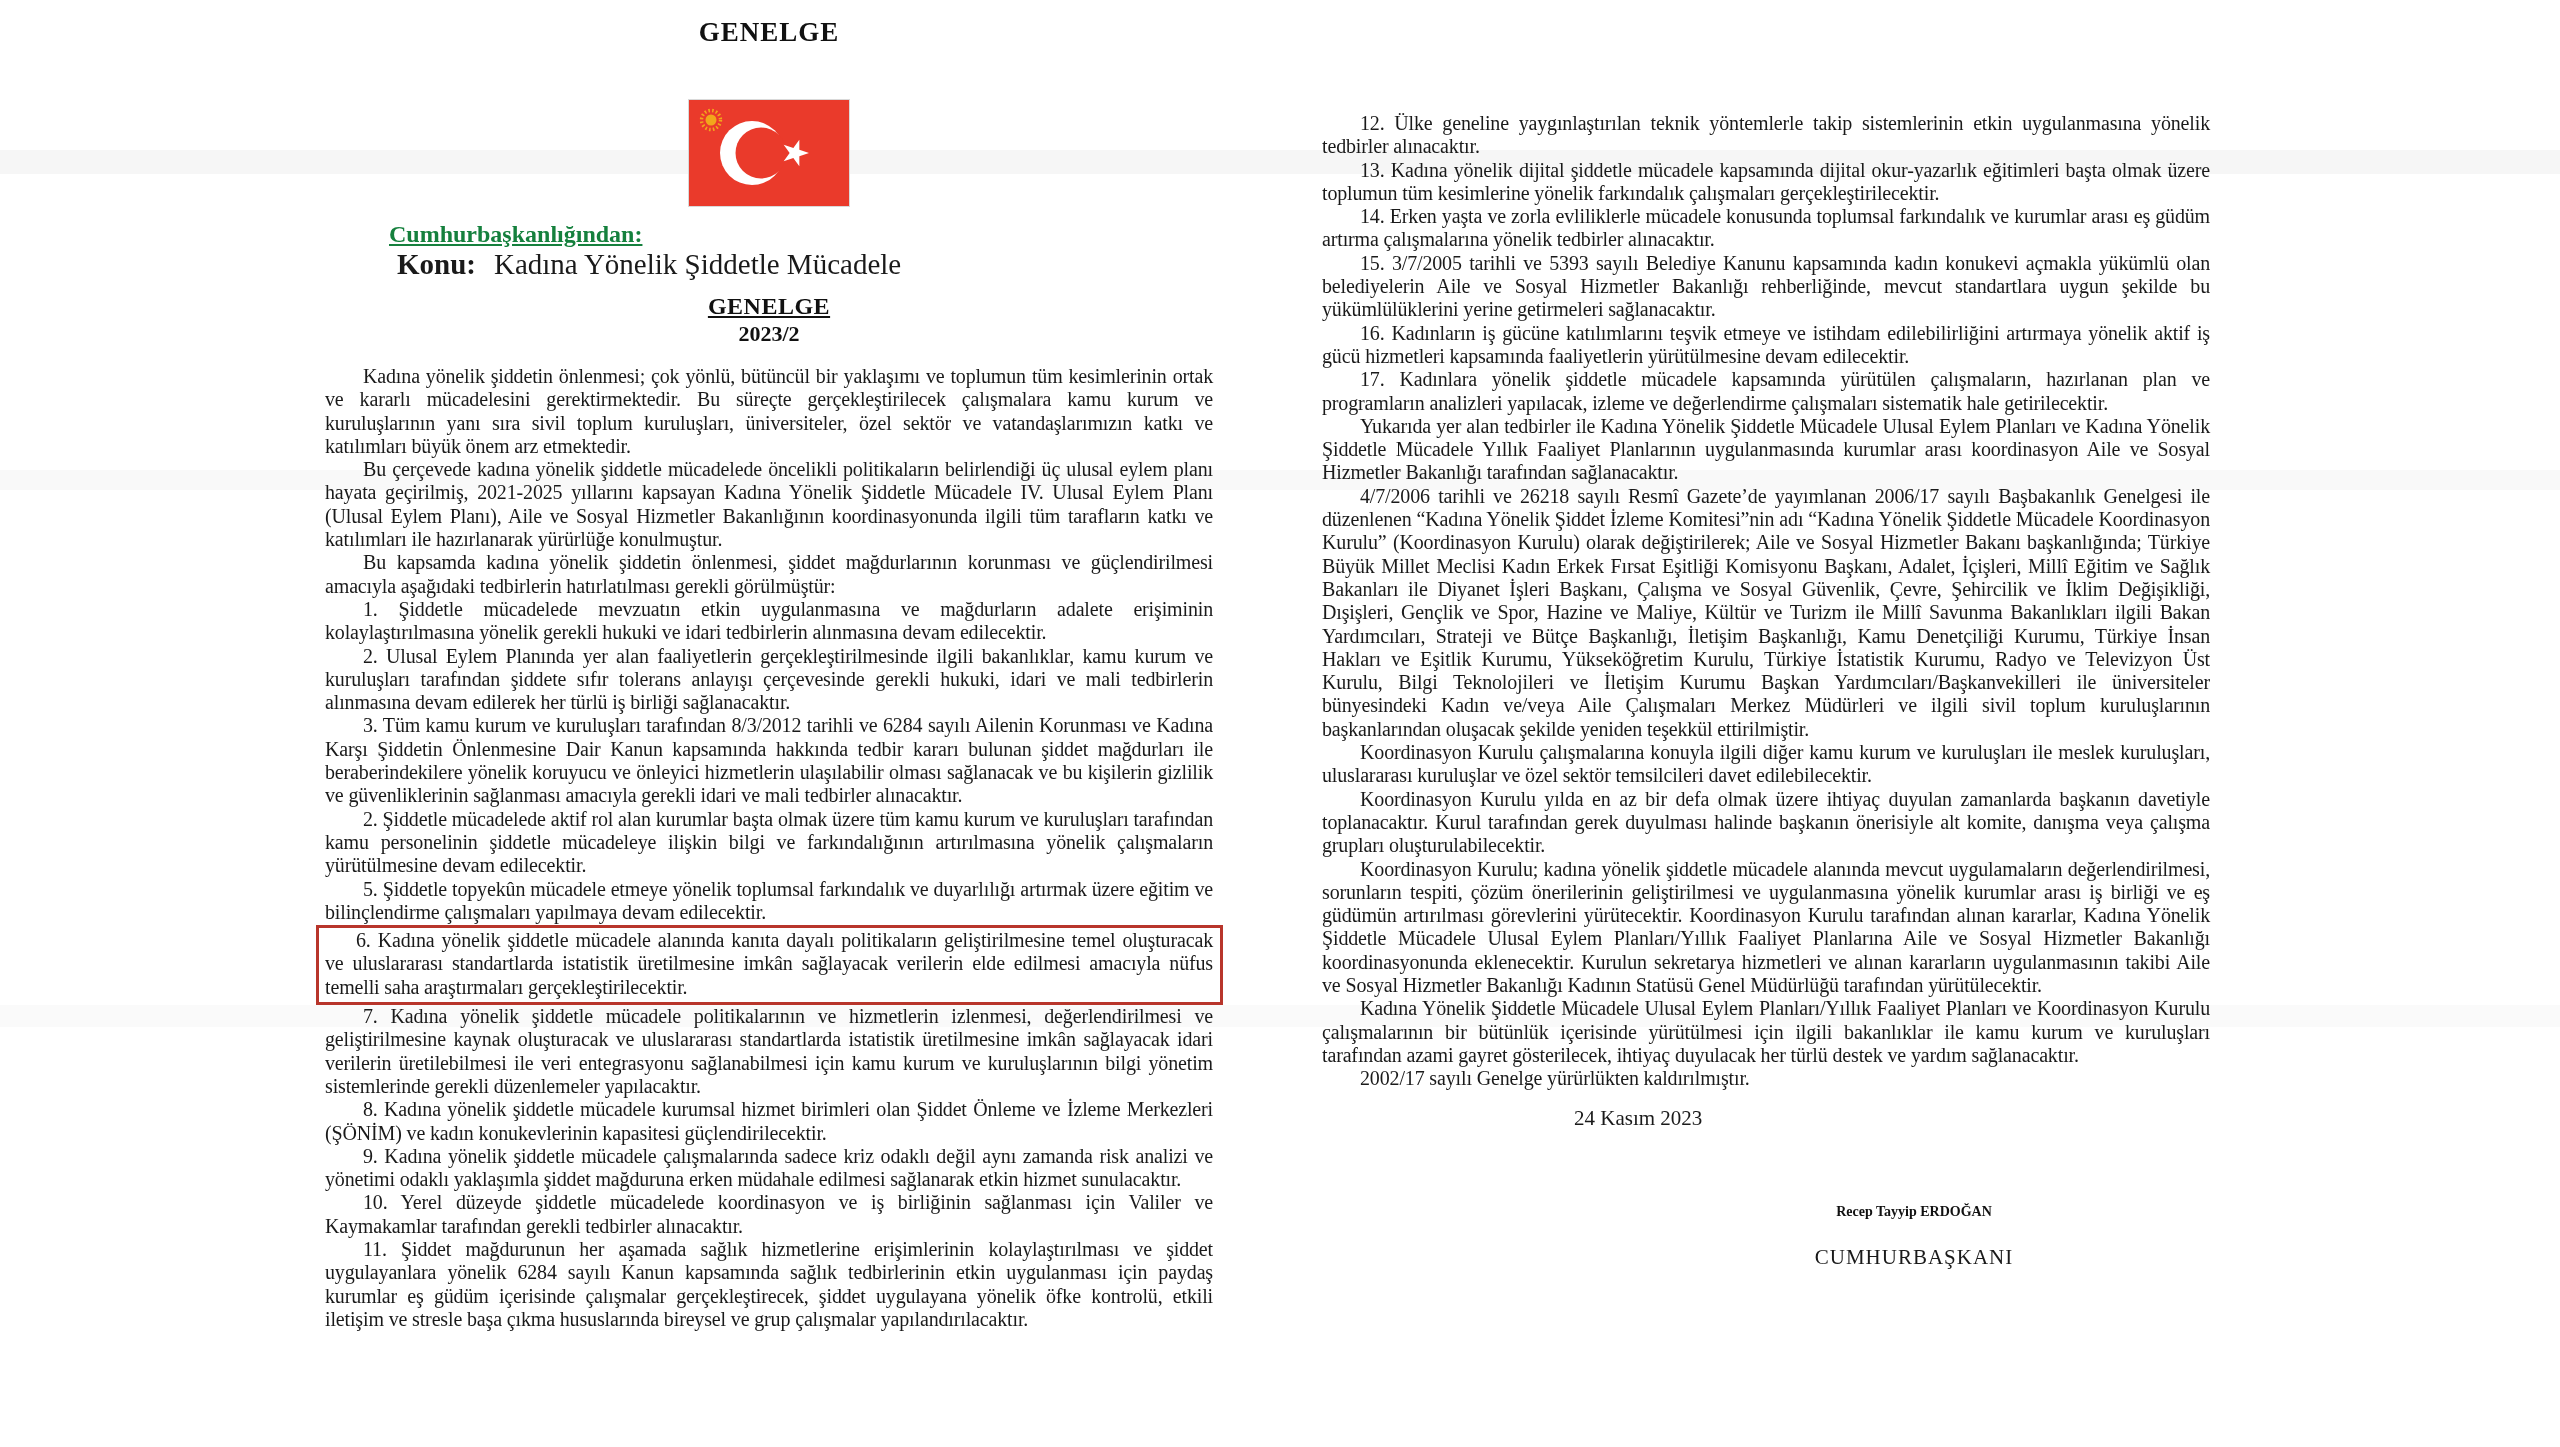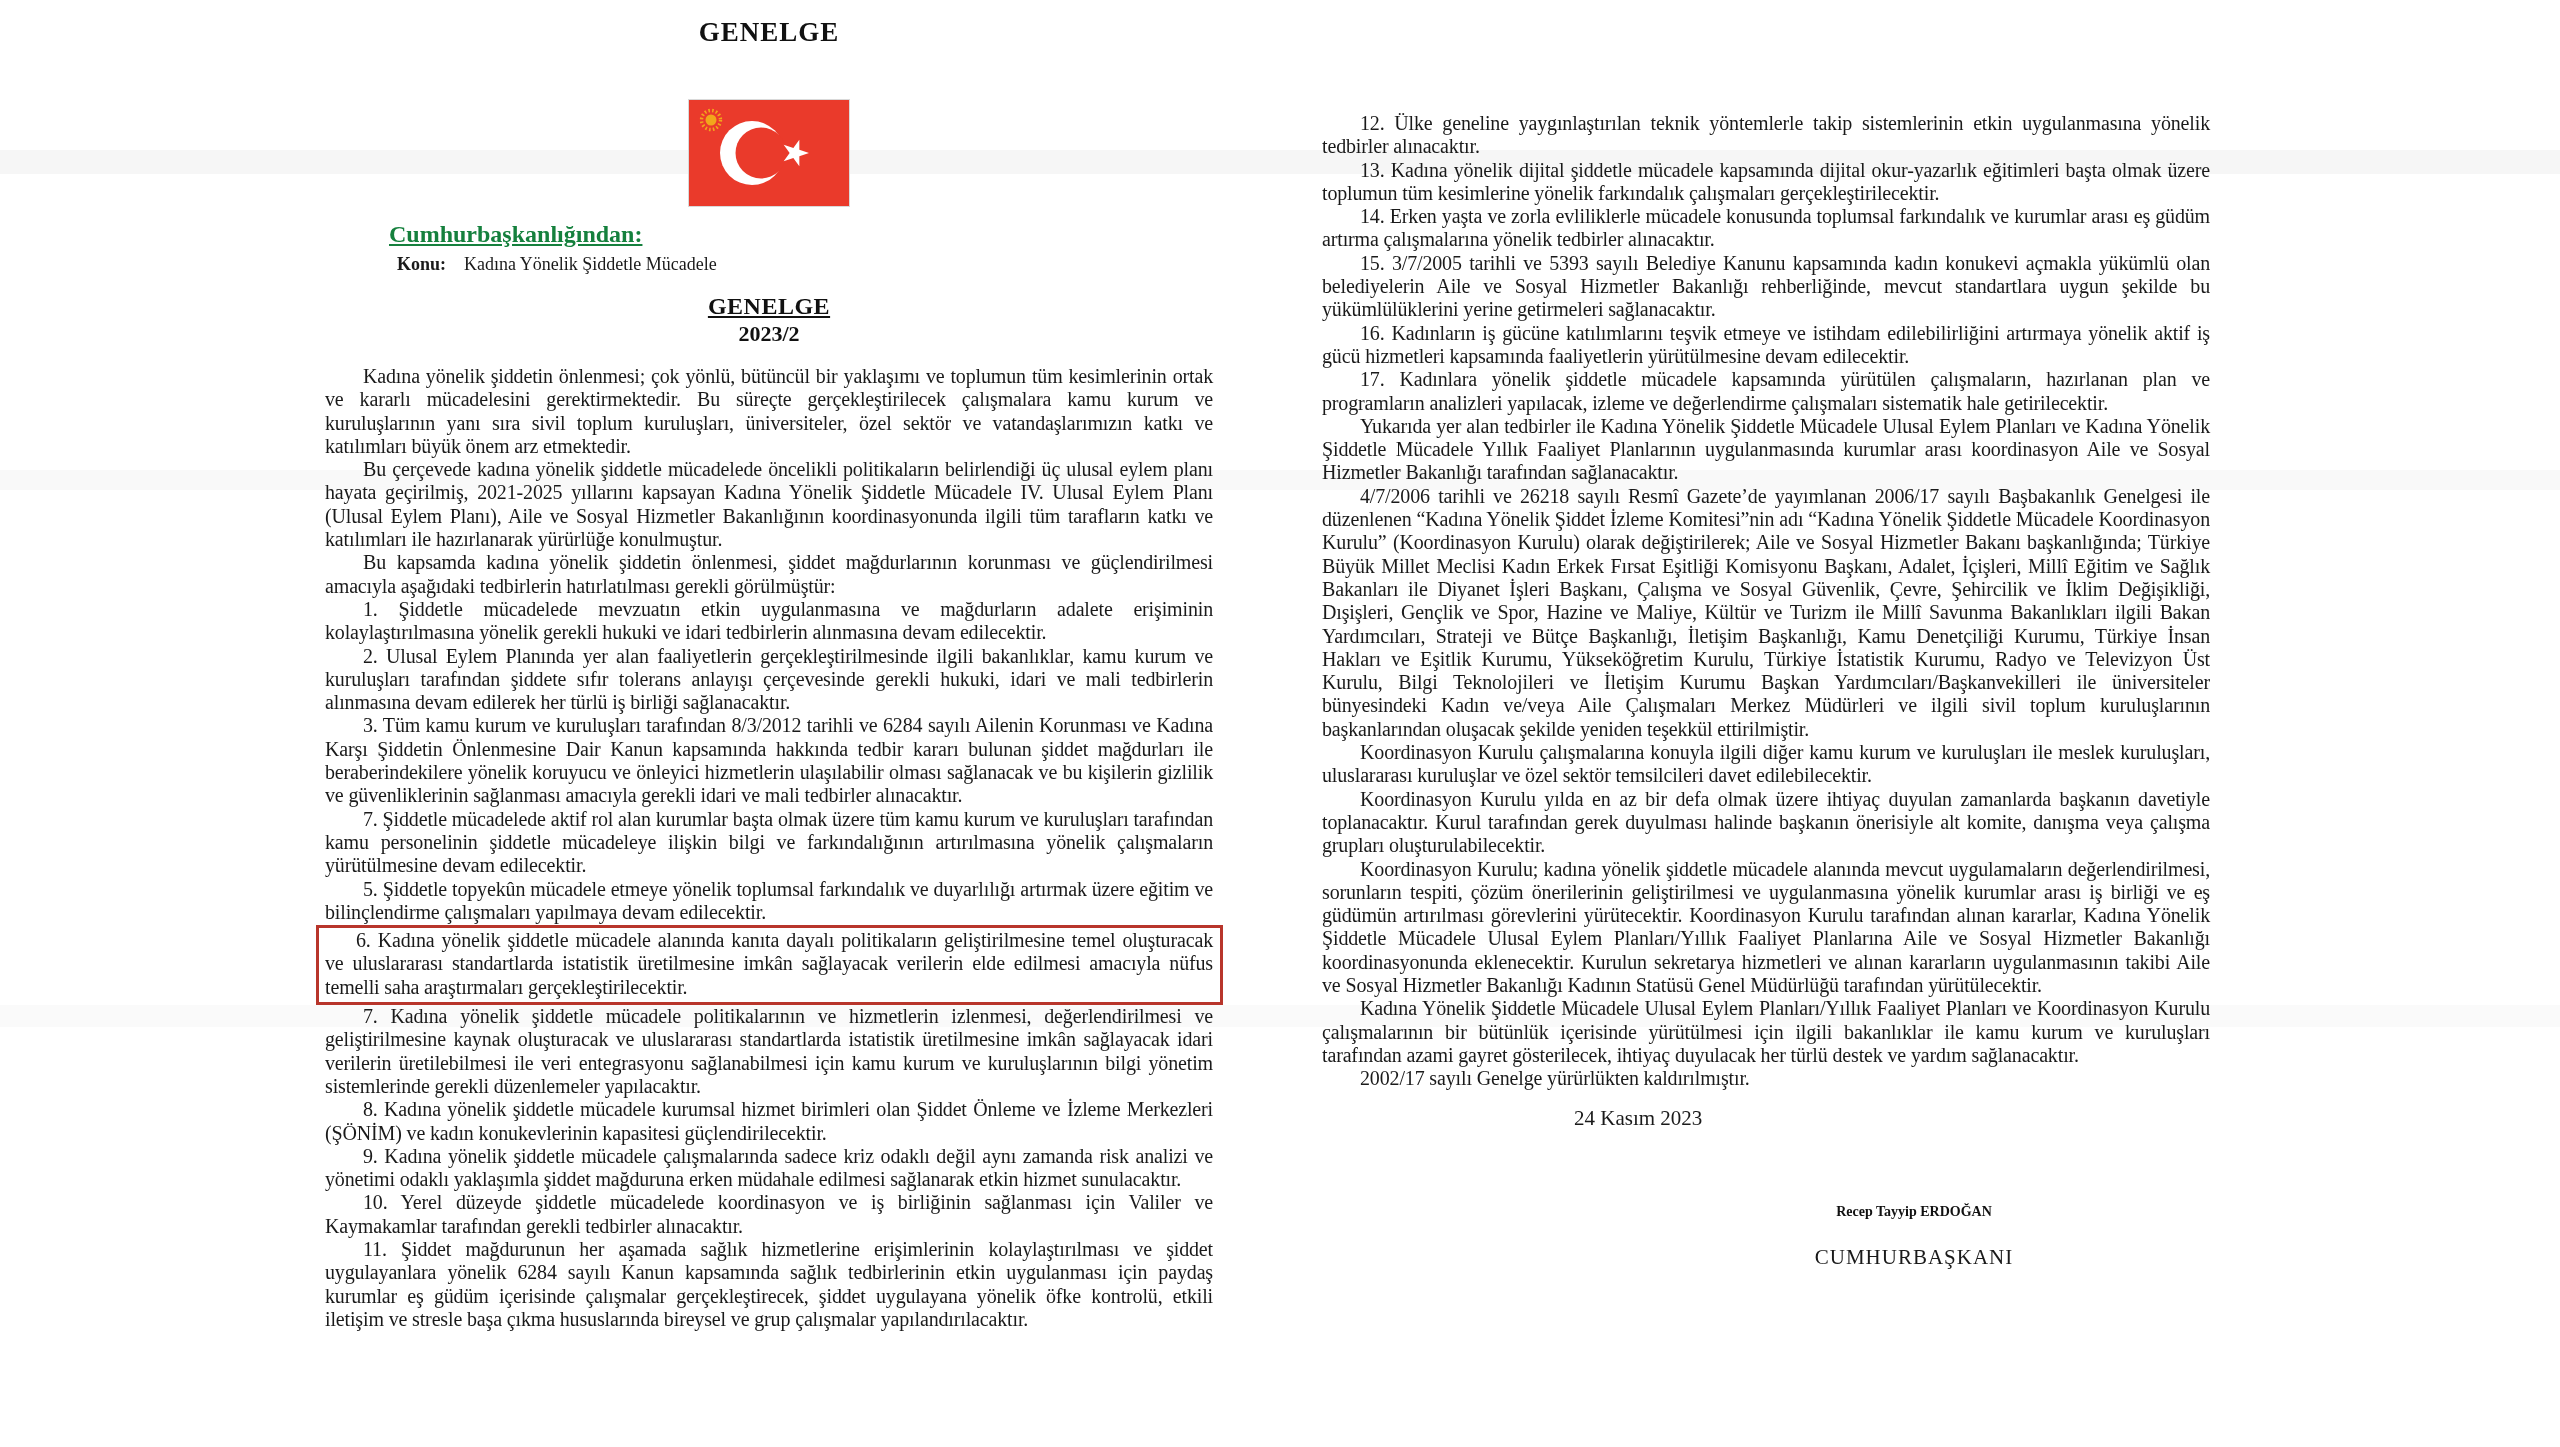--- a/index.html
+++ b/index.html
@@ -14,21 +14,21 @@
 
   .col { position:absolute; top:0; }
   .col-left  { left:325px; width:888px; }
   .col-right { left:1322px; width:888px; }
 
   .top-title { margin-top:14px; text-align:center; font-weight:bold; font-size:27px; line-height:36px; letter-spacing:1px; color:#111; }
 
   .flag-wrap { margin:50px auto 0; width:160px; height:106px; box-shadow:0 0 0 1px #d9d9d9; }
 
   .from-line { margin:14px 0 0 64px; font-size:24px; font-weight:bold; text-decoration:underline; line-height:28px; color:#15803d; }
-  .konu-line { margin:3px 0 0 72px; font-size:18px; line-height:27px; }
+  .konu-line { margin:3px 0 0 72px; font-size:29px; line-height:27px; }
   .konu-label { font-weight:bold; margin-right:18px; }
 
   .c-title { margin-top:15px; text-align:center; font-weight:bold; font-size:24px; line-height:26px; text-decoration:underline; letter-spacing:0.5px; color:#111; }
   .c-no { margin-top:2px; text-align:center; font-weight:bold; font-size:22px; line-height:26px; color:#111; }
 
   .body-text { margin-top:18px; }
   .col-right .body-text { margin-top:0; padding-top:112px; }
   .para {
     margin:0; font-size:20px; line-height:23.3px;
     text-align:justify; text-indent:38px; letter-spacing:-0.15px;
@@ -79,21 +79,21 @@
   <div class="c-title">GENELGE</div>
   <div class="c-no">2023/2</div>
 
   <div class="body-text">
       <p class="para">Kadına yönelik şiddetin önlenmesi; çok yönlü, bütüncül bir yaklaşımı ve toplumun tüm kesimlerinin ortak ve kararlı mücadelesini gerektirmektedir. Bu süreçte gerçekleştirilecek çalışmalara kamu kurum ve kuruluşlarının yanı sıra sivil toplum kuruluşları, üniversiteler, özel sektör ve vatandaşlarımızın katkı ve katılımları büyük önem arz etmektedir.</p>
       <p class="para">Bu çerçevede kadına yönelik şiddetle mücadelede öncelikli politikaların belirlendiği üç ulusal eylem planı hayata geçirilmiş, 2021-2025 yıllarını kapsayan Kadına Yönelik Şiddetle Mücadele IV. Ulusal Eylem Planı (Ulusal Eylem Planı), Aile ve Sosyal Hizmetler Bakanlığının koordinasyonunda ilgili tüm tarafların katkı ve katılımları ile hazırlanarak yürürlüğe konulmuştur.</p>
       <p class="para">Bu kapsamda kadına yönelik şiddetin önlenmesi, şiddet mağdurlarının korunması ve güçlendirilmesi amacıyla aşağıdaki tedbirlerin hatırlatılması gerekli görülmüştür:</p>
       <p class="para">1.  Şiddetle mücadelede mevzuatın etkin uygulanmasına ve mağdurların adalete erişiminin kolaylaştırılmasına yönelik gerekli hukuki ve idari tedbirlerin alınmasına devam edilecektir.</p>
       <p class="para">2.  Ulusal Eylem Planında yer alan faaliyetlerin gerçekleştirilmesinde ilgili bakanlıklar, kamu kurum ve kuruluşları tarafından şiddete sıfır tolerans anlayışı çerçevesinde gerekli hukuki, idari ve mali tedbirlerin alınmasına devam edilerek her türlü iş birliği sağlanacaktır.</p>
       <p class="para">3.  Tüm kamu kurum ve kuruluşları tarafından 8/3/2012 tarihli ve 6284 sayılı Ailenin Korunması ve Kadına Karşı Şiddetin Önlenmesine Dair Kanun kapsamında hakkında tedbir kararı bulunan şiddet mağdurları ile beraberindekilere yönelik koruyucu ve önleyici hizmetlerin ulaşılabilir olması sağlanacak ve bu kişilerin gizlilik ve güvenliklerinin sağlanması amacıyla gerekli idari ve mali tedbirler alınacaktır.</p>
-      <p class="para">7.  Şiddetle mücadelede aktif rol alan kurumlar başta olmak üzere tüm kamu kurum ve kuruluşları tarafından kamu personelinin şiddetle mücadeleye ilişkin bilgi ve farkındalığının artırılmasına yönelik çalışmaların yürütülmesine devam edilecektir.</p>
+      <p class="para">2.  Şiddetle mücadelede aktif rol alan kurumlar başta olmak üzere tüm kamu kurum ve kuruluşları tarafından kamu personelinin şiddetle mücadeleye ilişkin bilgi ve farkındalığının artırılmasına yönelik çalışmaların yürütülmesine devam edilecektir.</p>
       <p class="para">5.  Şiddetle topyekûn mücadele etmeye yönelik toplumsal farkındalık ve duyarlılığı artırmak üzere eğitim ve bilinçlendirme çalışmaları yapılmaya devam edilecektir.</p>
     </div>
 
   <div class="red-box">
     <p class="para">6.  Kadına yönelik şiddetle mücadele alanında kanıta dayalı politikaların geliştirilmesine temel oluşturacak ve uluslararası standartlarda istatistik üretilmesine imkân sağlayacak verilerin elde edilmesi amacıyla nüfus temelli saha araştırmaları gerçekleştirilecektir.</p>
   </div>
 
   <div class="body-text" style="margin-top:0;">
       <p class="para">7.  Kadına yönelik şiddetle mücadele politikalarının ve hizmetlerin izlenmesi, değerlendirilmesi ve geliştirilmesine kaynak oluşturacak ve uluslararası standartlarda istatistik üretilmesine imkân sağlayacak idari verilerin üretilebilmesi ile veri entegrasyonu sağlanabilmesi için kamu kurum ve kuruluşlarının bilgi yönetim sistemlerinde gerekli düzenlemeler yapılacaktır.</p>
       <p class="para">8.  Kadına yönelik şiddetle mücadele kurumsal hizmet birimleri olan Şiddet Önleme ve İzleme Merkezleri (ŞÖNİM) ve kadın konukevlerinin kapasitesi güçlendirilecektir.</p>

